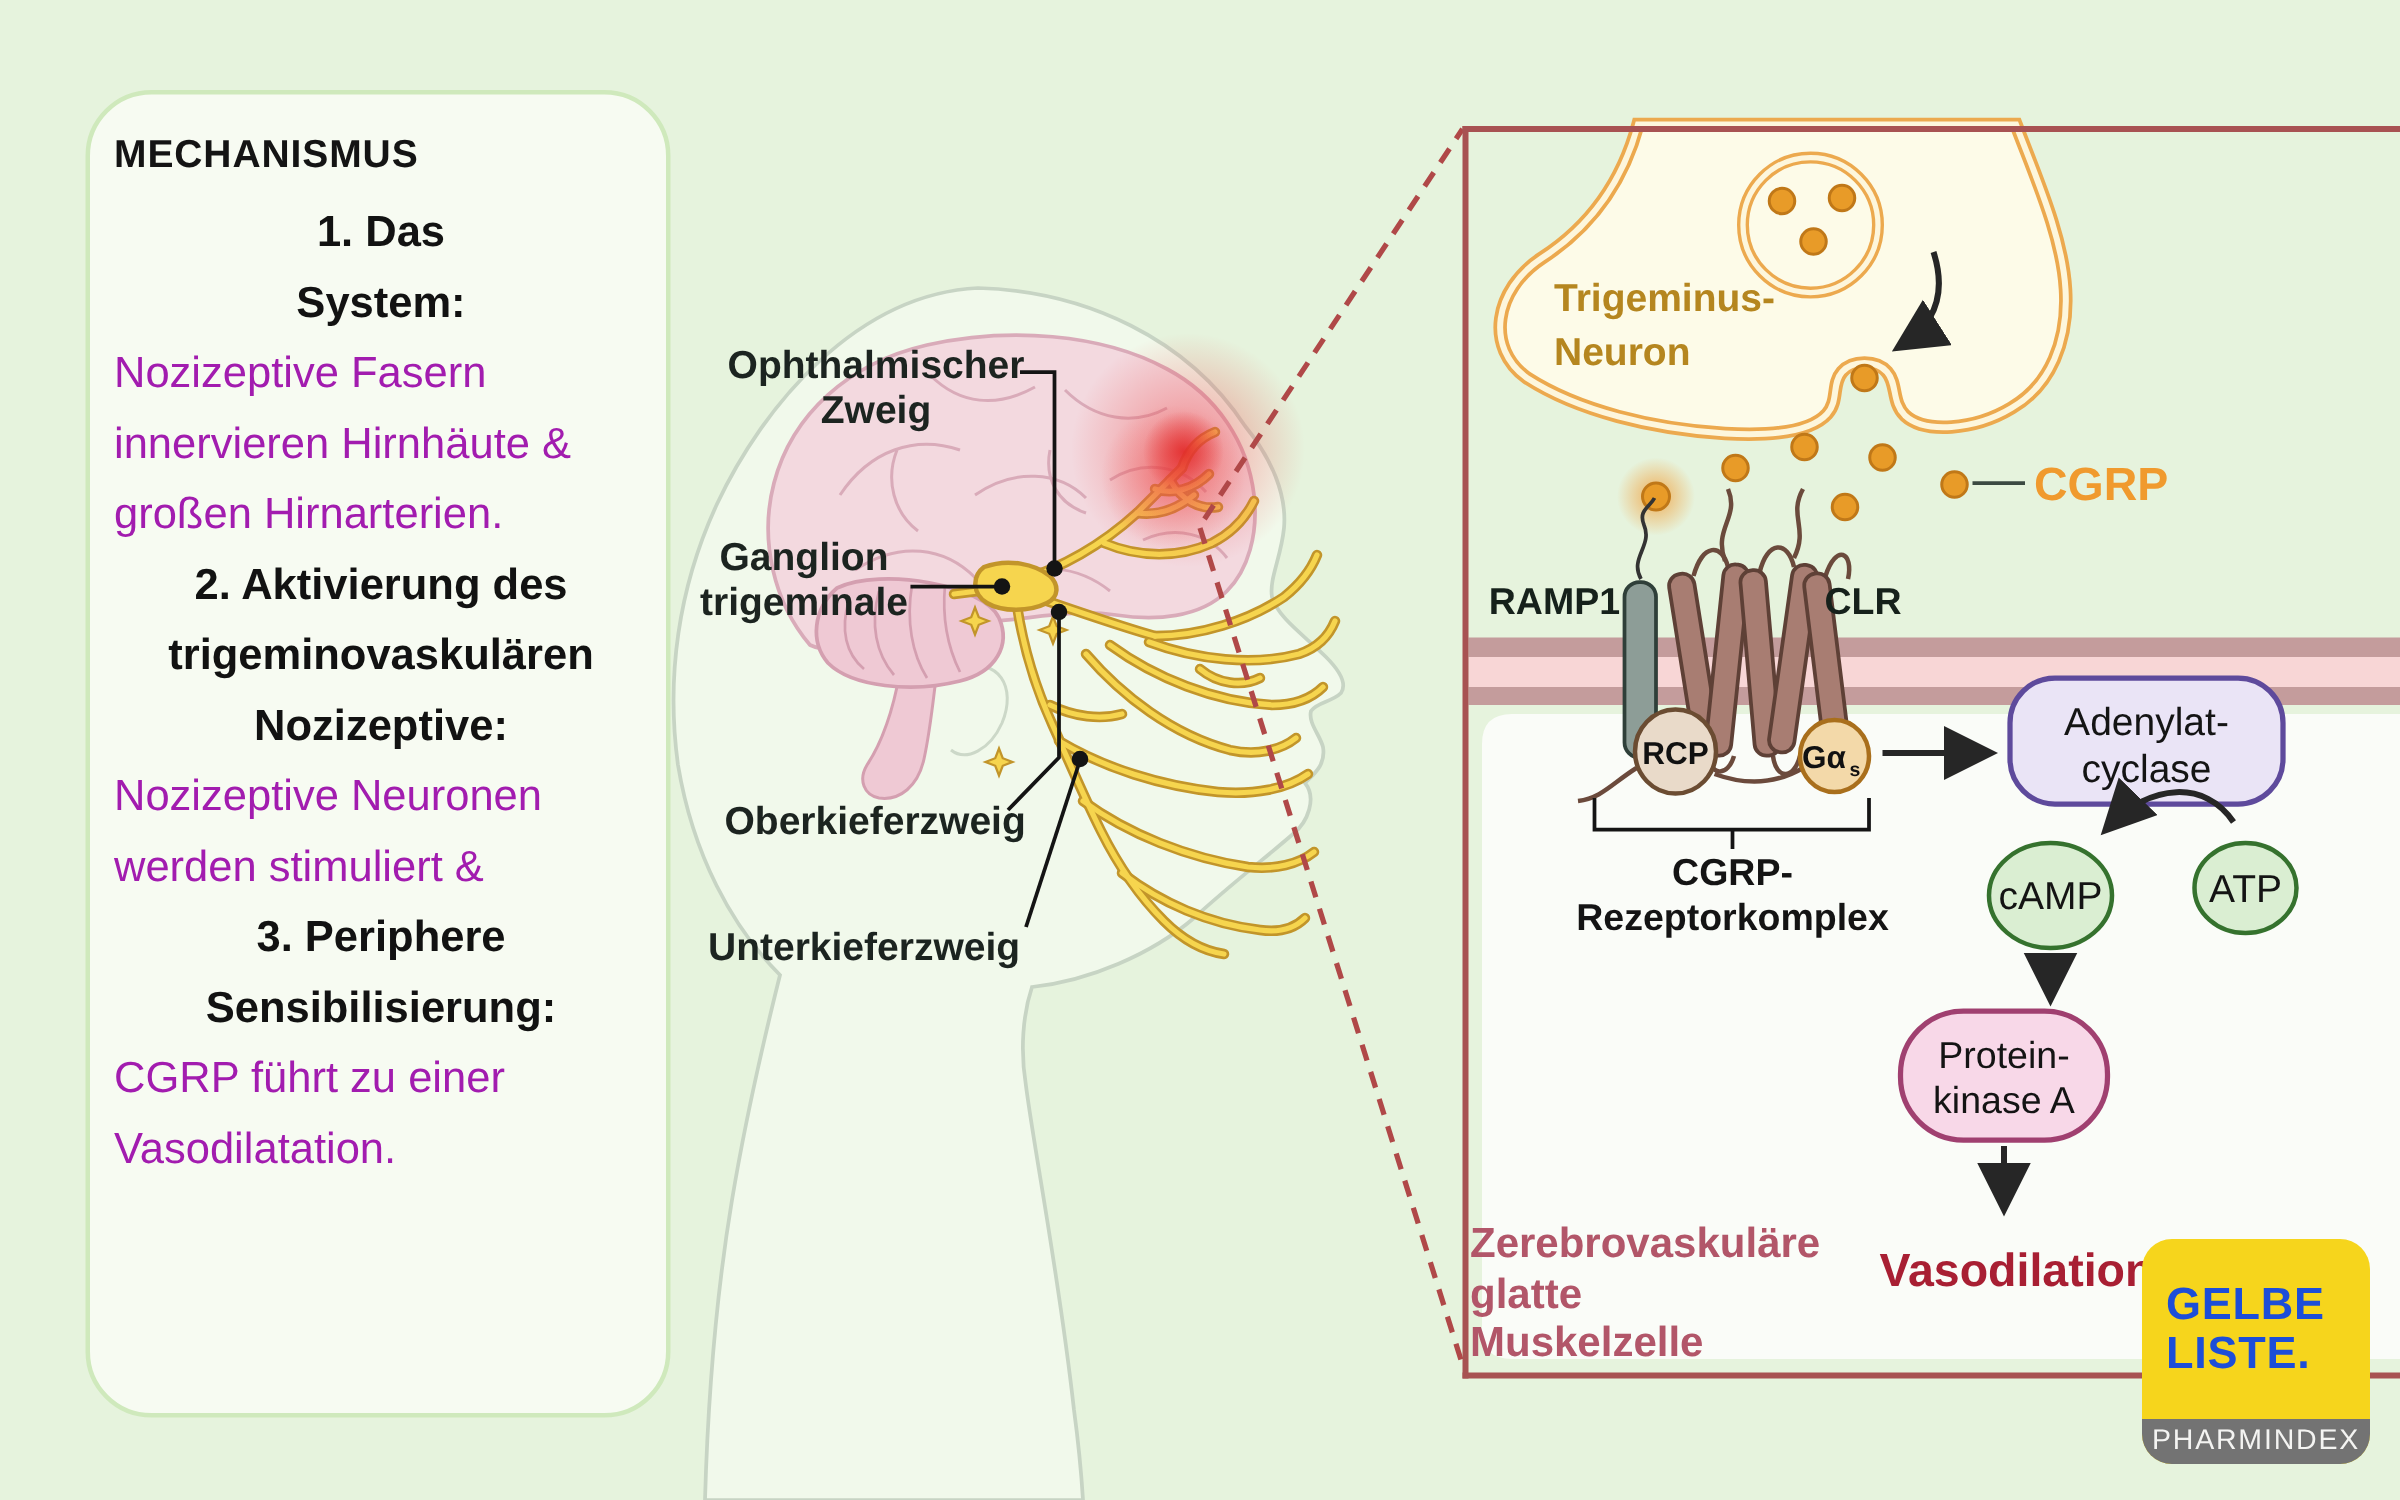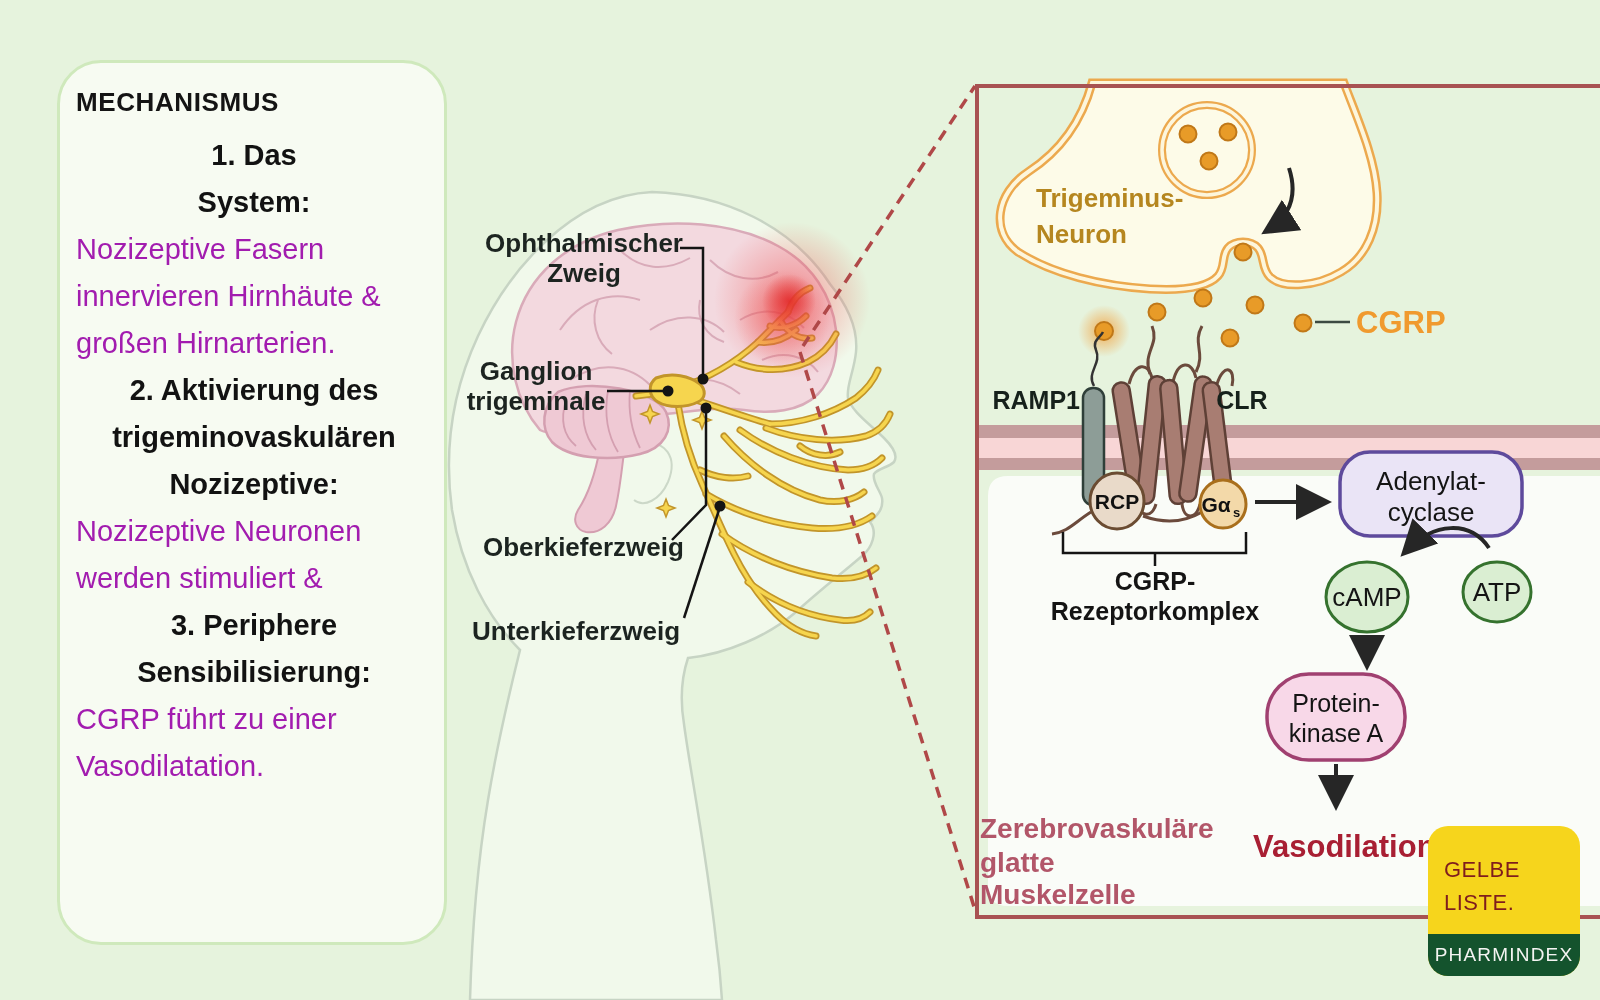--- a/index.html
+++ b/index.html
@@ -16,23 +16,23 @@
   }
   .card-title{font-size:26px;font-weight:800;letter-spacing:.6px;color:#141414;margin:0 0 14px 0;}
   .mech-line{font-size:29px;line-height:47px;color:#a21caf;white-space:nowrap;font-weight:400;}
   .mech-line.bold{font-weight:700;color:#121212;text-align:center;}
 
   
   .logo{
     position:absolute;left:1428px;top:826px;width:152px;height:150px;
     background:#f6d51c;border-radius:20px;overflow:hidden;z-index:6;
   }
-  .logo-main{padding:27px 0 0 16px;font-size:22px;line-height:33px;font-weight:400;
-    letter-spacing:.5px;color:#7f1d1d;}
-  .logo-band{position:absolute;left:0;bottom:0;width:100%;height:42px;background:#14532d;
+  .logo-main{padding:27px 0 0 16px;font-size:30px;line-height:33px;font-weight:700;
+    letter-spacing:.5px;color:#1d4ed8;}
+  .logo-band{position:absolute;left:0;bottom:0;width:100%;height:30px;background:#737373;
     color:#f4f4f2;font-size:19px;letter-spacing:1.2px;display:flex;align-items:center;justify-content:center;}
 </style>
 </head>
 <body>
 
 <div class="stage">
 
   <div class="card">
     <div class="card-title">MECHANISMUS</div>
     <div>

